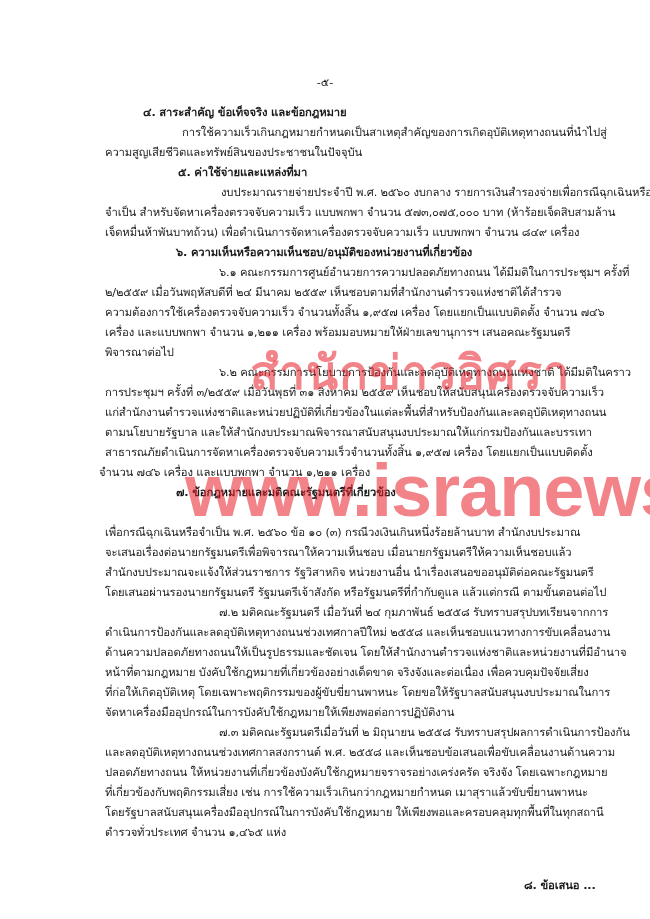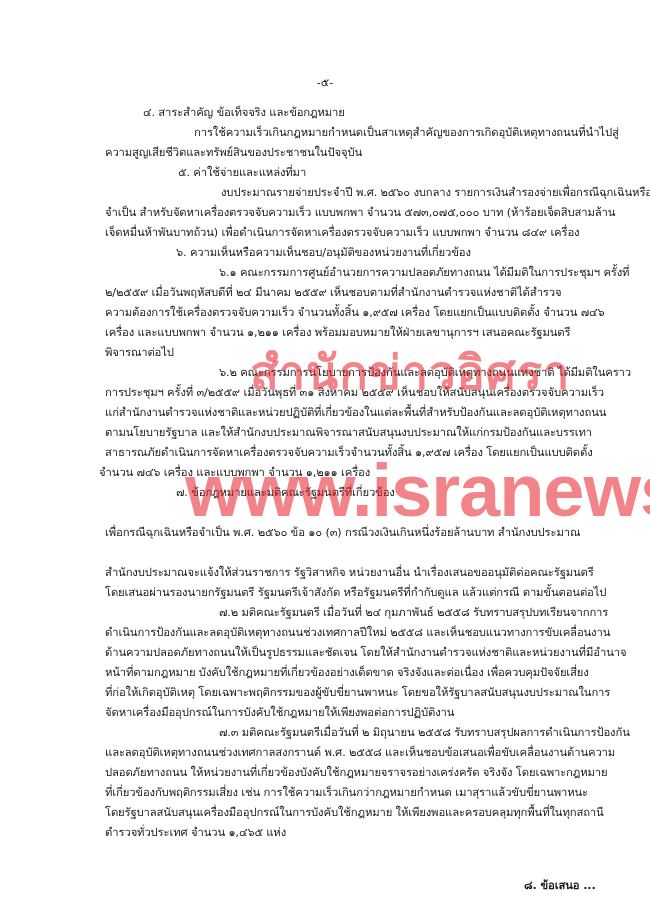--- a/index.html
+++ b/index.html
@@ -1,35 +1,35 @@
 <!DOCTYPE html>
 <html><head>
   <meta charset="utf-8">
   <style>
     html, body { margin: 0; padding: 0; background: #ffffff; }
     body { width: 650px; height: 919px; position: relative; overflow: hidden;
            font-family: "DejaVu Sans", sans-serif; color: #1a1a1a; }
     .page { position: absolute; left: 0; top: 0; width: 650px; height: 919px; }
     .line { position: absolute; white-space: nowrap; font-size: 11.3px; line-height: 14px; letter-spacing: -0.15px; }
     .pagenum { position: absolute; top: 73px; left: 0; width: 650px; text-align: center; font-size: 11px; }
-    .heading { font-weight: normal; }
+    .heading { font-weight: bold; }
     .watermark { position: absolute; color: rgba(230, 30, 40, 0.55); font-family: "Liberation Sans", sans-serif;
                  font-weight: bold; white-space: nowrap; pointer-events: none; }
     .wm-thai { top: 335px; left: 250px; font-size: 47px; letter-spacing: 1px; }
     .wm-url { top: 448px; left: 185px; font-size: 74px; letter-spacing: -1px; }
   </style>
 </head>
 <body>
 
 <div class="page">
 
   <div class="pagenum">-๕-</div>
 
   <div class="line heading" style="top:106px; left:143px;">๔. สาระสำคัญ ข้อเท็จจริง และข้อกฎหมาย</div>
-  <div class="line" style="top:126px; left:194px;">การใช้ความเร็วเกินกฎหมายกำหนดเป็นสาเหตุสำคัญของการเกิดอุบัติเหตุทางถนนที่นำไปสู่</div>
+  <div class="line" style="top:126px; left:182px;">การใช้ความเร็วเกินกฎหมายกำหนดเป็นสาเหตุสำคัญของการเกิดอุบัติเหตุทางถนนที่นำไปสู่</div>
   <div class="line" style="top:146px; left:105px;">ความสูญเสียชีวิตและทรัพย์สินของประชาชนในปัจจุบัน</div>
 
   <div class="line heading" style="top:166px; left:178px;">๕. ค่าใช้จ่ายและแหล่งที่มา</div>
   <div class="line" style="top:186px; left:221px;">งบประมาณรายจ่ายประจำปี พ.ศ. ๒๕๖๐ งบกลาง รายการเงินสำรองจ่ายเพื่อกรณีฉุกเฉินหรือ</div>
   <div class="line" style="top:206px; left:105px;">จำเป็น สำหรับจัดหาเครื่องตรวจจับความเร็ว แบบพกพา จำนวน ๕๗๓,๐๗๕,๐๐๐ บาท (ห้าร้อยเจ็ดสิบสามล้าน</div>
   <div class="line" style="top:226px; left:105px;">เจ็ดหมื่นห้าพันบาทถ้วน) เพื่อดำเนินการจัดหาเครื่องตรวจจับความเร็ว แบบพกพา จำนวน ๘๔๙ เครื่อง</div>
 
   <div class="line heading" style="top:246px; left:176px;">๖. ความเห็นหรือความเห็นชอบ/อนุมัติของหน่วยงานที่เกี่ยวข้อง</div>
   <div class="line" style="top:266px; left:219px;">๖.๑ คณะกรรมการศูนย์อำนวยการความปลอดภัยทางถนน ได้มีมติในการประชุมฯ ครั้งที่</div>
   <div class="line" style="top:286px; left:105px;">๒/๒๕๕๙ เมื่อวันพฤหัสบดีที่ ๒๔ มีนาคม ๒๕๕๙ เห็นชอบตามที่สำนักงานตำรวจแห่งชาติได้สำรวจ</div>
@@ -39,20 +39,21 @@
 
   <div class="line" style="top:366px; left:219px;">๖.๒ คณะกรรมการนโยบายการป้องกันและลดอุบัติเหตุทางถนนแห่งชาติ ได้มีมติในคราว</div>
   <div class="line" style="top:386px; left:105px;">การประชุมฯ ครั้งที่ ๓/๒๕๕๙ เมื่อวันพุธที่ ๓๑ สิงหาคม ๒๕๕๙ เห็นชอบให้สนับสนุนเครื่องตรวจจับความเร็ว</div>
   <div class="line" style="top:406px; left:105px;">แก่สำนักงานตำรวจแห่งชาติและหน่วยปฏิบัติที่เกี่ยวข้องในแต่ละพื้นที่สำหรับป้องกันและลดอุบัติเหตุทางถนน</div>
   <div class="line" style="top:426px; left:105px;">ตามนโยบายรัฐบาล และให้สำนักงบประมาณพิจารณาสนับสนุนงบประมาณให้แก่กรมป้องกันและบรรเทา</div>
   <div class="line" style="top:446px; left:105px;">สาธารณภัยดำเนินการจัดหาเครื่องตรวจจับความเร็วจำนวนทั้งสิ้น ๑,๙๕๗ เครื่อง โดยแยกเป็นแบบติดตั้ง</div>
   <div class="line" style="top:466px; left:99px;">จำนวน ๗๔๖ เครื่อง และแบบพกพา จำนวน ๑,๒๑๑ เครื่อง</div>
 
   <div class="line heading" style="top:486px; left:176px;">๗. ข้อกฎหมายและมติคณะรัฐมนตรีที่เกี่ยวข้อง</div>
   <div class="line" style="top:526px; left:105px;">เพื่อกรณีฉุกเฉินหรือจำเป็น พ.ศ. ๒๕๖๐ ข้อ ๑๐ (๓) กรณีวงเงินเกินหนึ่งร้อยล้านบาท สำนักงบประมาณ</div>
+  <div class="line" style="top:546px; left:105px;">จะเสนอเรื่องต่อนายกรัฐมนตรีเพื่อพิจารณาให้ความเห็นชอบ เมื่อนายกรัฐมนตรีให้ความเห็นชอบแล้ว</div>
   <div class="line" style="top:566px; left:105px;">สำนักงบประมาณจะแจ้งให้ส่วนราชการ รัฐวิสาหกิจ หน่วยงานอื่น นำเรื่องเสนอขออนุมัติต่อคณะรัฐมนตรี</div>
   <div class="line" style="top:586px; left:105px;">โดยเสนอผ่านรองนายกรัฐมนตรี รัฐมนตรีเจ้าสังกัด หรือรัฐมนตรีที่กำกับดูแล แล้วแต่กรณี ตามขั้นตอนต่อไป</div>
 
   <div class="line" style="top:606px; left:219px;">๗.๒ มติคณะรัฐมนตรี เมื่อวันที่ ๒๔ กุมภาพันธ์ ๒๕๕๘ รับทราบสรุปบทเรียนจากการ</div>
   <div class="line" style="top:626px; left:105px;">ดำเนินการป้องกันและลดอุบัติเหตุทางถนนช่วงเทศกาลปีใหม่ ๒๕๕๘ และเห็นชอบแนวทางการขับเคลื่อนงาน</div>
   <div class="line" style="top:646px; left:105px;">ด้านความปลอดภัยทางถนนให้เป็นรูปธรรมและชัดเจน โดยให้สำนักงานตำรวจแห่งชาติและหน่วยงานที่มีอำนาจ</div>
   <div class="line" style="top:666px; left:105px;">หน้าที่ตามกฎหมาย บังคับใช้กฎหมายที่เกี่ยวข้องอย่างเด็ดขาด จริงจังและต่อเนื่อง เพื่อควบคุมปัจจัยเสี่ยง</div>
   <div class="line" style="top:686px; left:105px;">ที่ก่อให้เกิดอุบัติเหตุ โดยเฉพาะพฤติกรรมของผู้ขับขี่ยานพาหนะ โดยขอให้รัฐบาลสนับสนุนงบประมาณในการ</div>
   <div class="line" style="top:706px; left:105px;">จัดหาเครื่องมืออุปกรณ์ในการบังคับใช้กฎหมายให้เพียงพอต่อการปฏิบัติงาน</div>
 

